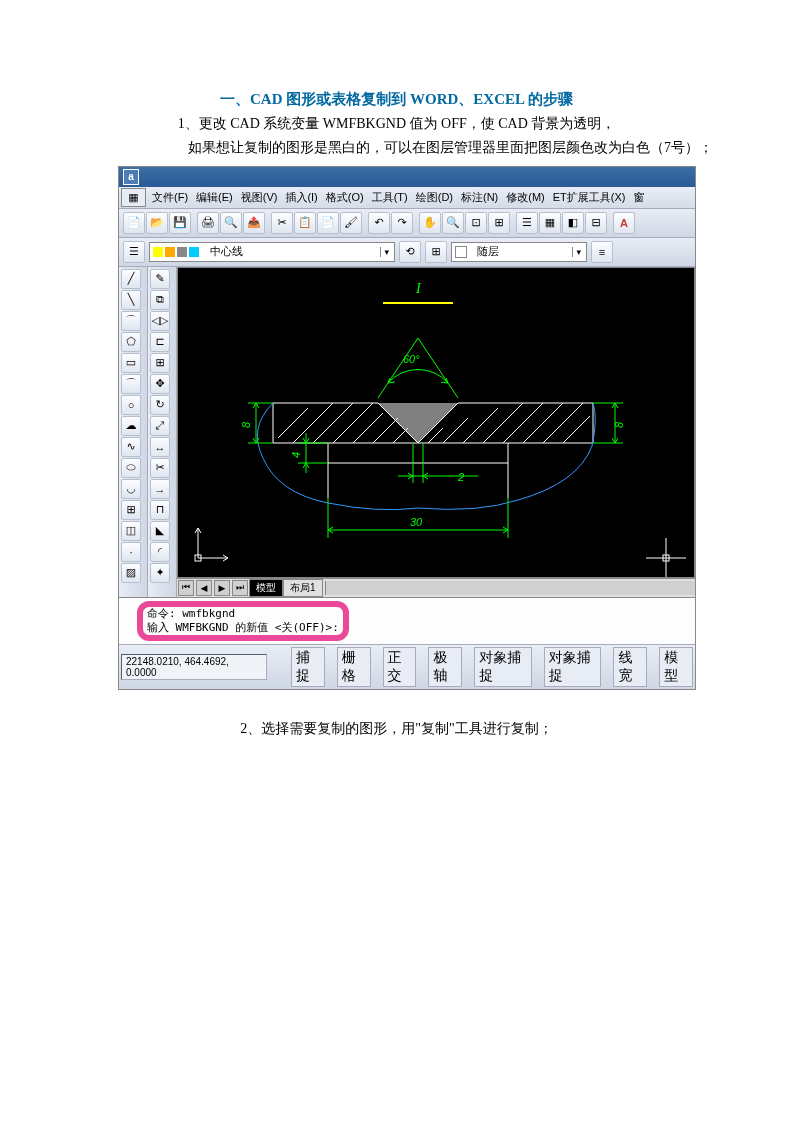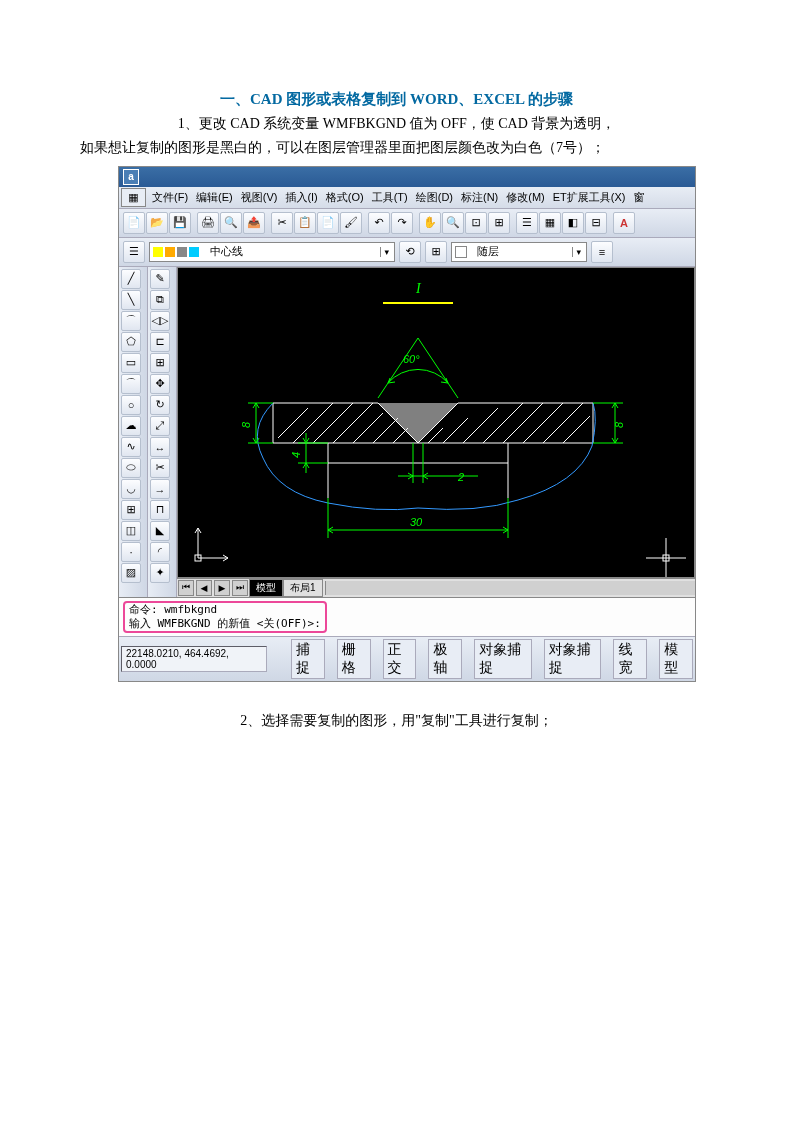--- a/index.html
+++ b/index.html
@@ -21,21 +21,21 @@
   font-size: 15px;
   margin-bottom: 4px;
 }
 .step1 {
   text-align: center;
   font-size: 14px;
   line-height: 1.6;
   margin-bottom: 2px;
 }
 .step1-cont {
-  text-align: left;
+  text-align: right;
   font-size: 14px;
   line-height: 1.6;
   margin: 0 10px 6px 10px;
 }
 .cad-container {
   width: 576px;
   margin: 0 0 0 48px;
   border: 1px solid #888;
   font-family: "SimSun", Tahoma, sans-serif;
   font-size: 11px;
@@ -199,25 +199,25 @@
 }
 .cmd-area {
   background: #fdfdfd;
   border-top: 1px solid #888;
   font-family: "SimSun", monospace;
   font-size: 11px;
   padding: 2px 4px;
   line-height: 1.3;
 }
 .highlight-box {
-  border: 2px solid #ec4899;
-  border-radius: 4px;
+  border: 6px solid #ec4899;
+  border-radius: 12px;
   padding: 0 4px;
   display: inline-block;
-  margin: 1px 0;
+  margin: 1px 14px;
 }
 .cmd-input-row {
   border-top: 1px solid #ccc;
   padding-top: 1px;
 }
 .statusbar {
   background: linear-gradient(#e8edf5, #cfd7e5);
   border-top: 1px solid #aab;
   padding: 2px;
   display: flex;

